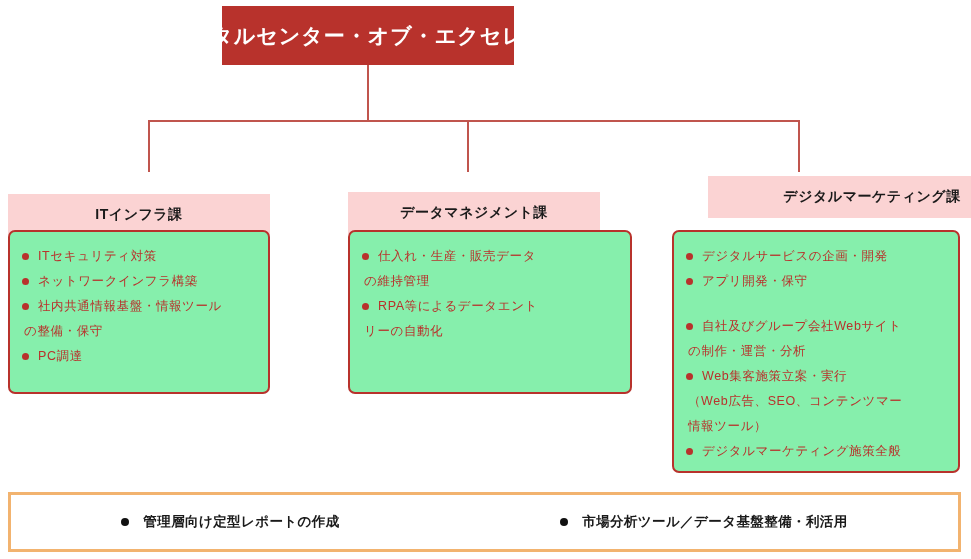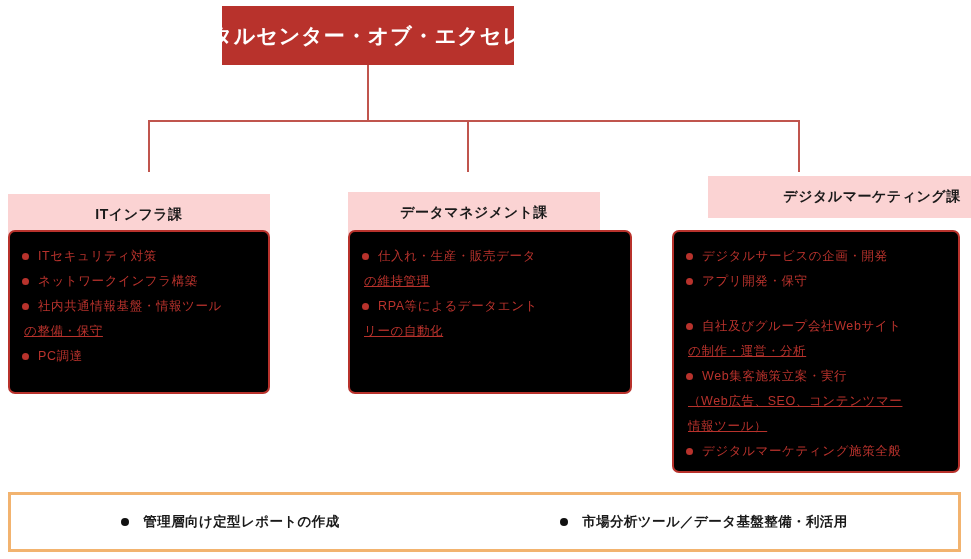--- a/index.html
+++ b/index.html
@@ -73,21 +73,21 @@
   }
   .dept-head-1 { left: 8px;   top: 176px; width: 262px; margin-top: 18px; }
   .dept-head-2 { left: 348px; top: 192px; width: 252px; }
   .dept-head-3 { left: 708px; top: 176px; width: 328px; }
 
   
   .dept-body {
     position: absolute;
     border: 2px solid #B8322C;
     border-radius: 7px;
-    background: #000000;
+    background: #86efac;
     box-sizing: border-box;
     padding: 12px 10px 10px 10px;
   }
   .dept-body-1 { left: 8px;   top: 230px; width: 262px; height: 164px; }
   .dept-body-2 { left: 348px; top: 230px; width: 284px; height: 164px; }
   .dept-body-3 { left: 672px; top: 230px; width: 288px; height: 243px; }
 
   .bullet-list {
     list-style: none;
     margin: 0;
@@ -95,21 +95,21 @@
   }
   .bullet-item {
     position: relative;
     color: #B8322C;
     font-size: 12.5px;
     line-height: 25px;
     padding-left: 18px;
     letter-spacing: 0.6px;
   }
   .bullet-item.spaced { margin-top: 20px; }
-  .bullet-item.nobullet { padding-left: 4px; text-decoration: underline; }
+  .bullet-item.nobullet { padding-left: 4px; }
   .bullet-dot {
     position: absolute;
     left: 2px;
     top: 9px;
     width: 7px;
     height: 7px;
     border-radius: 50%;
     background: #B8322C;
   }
 

